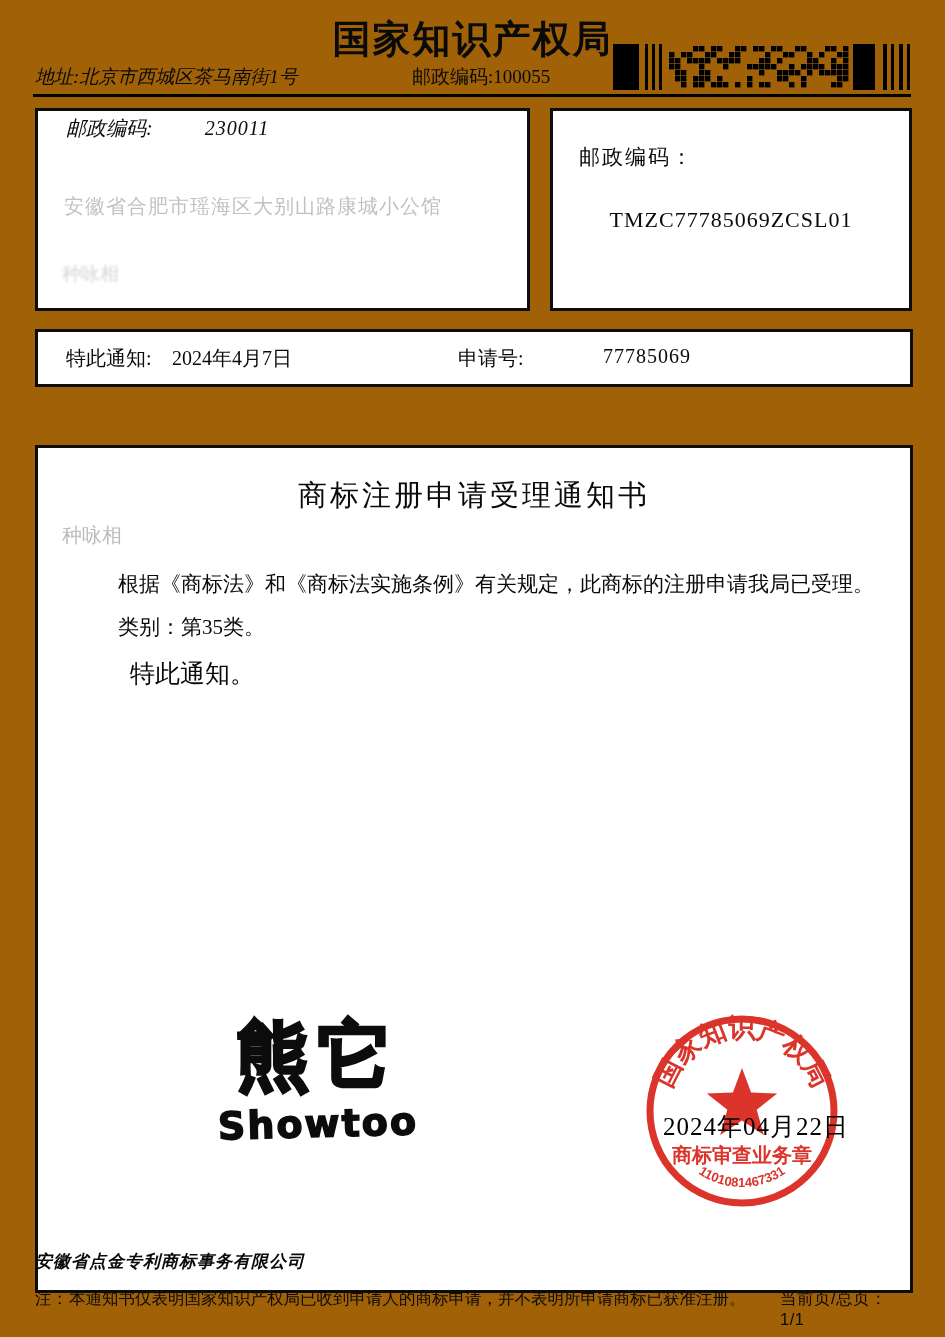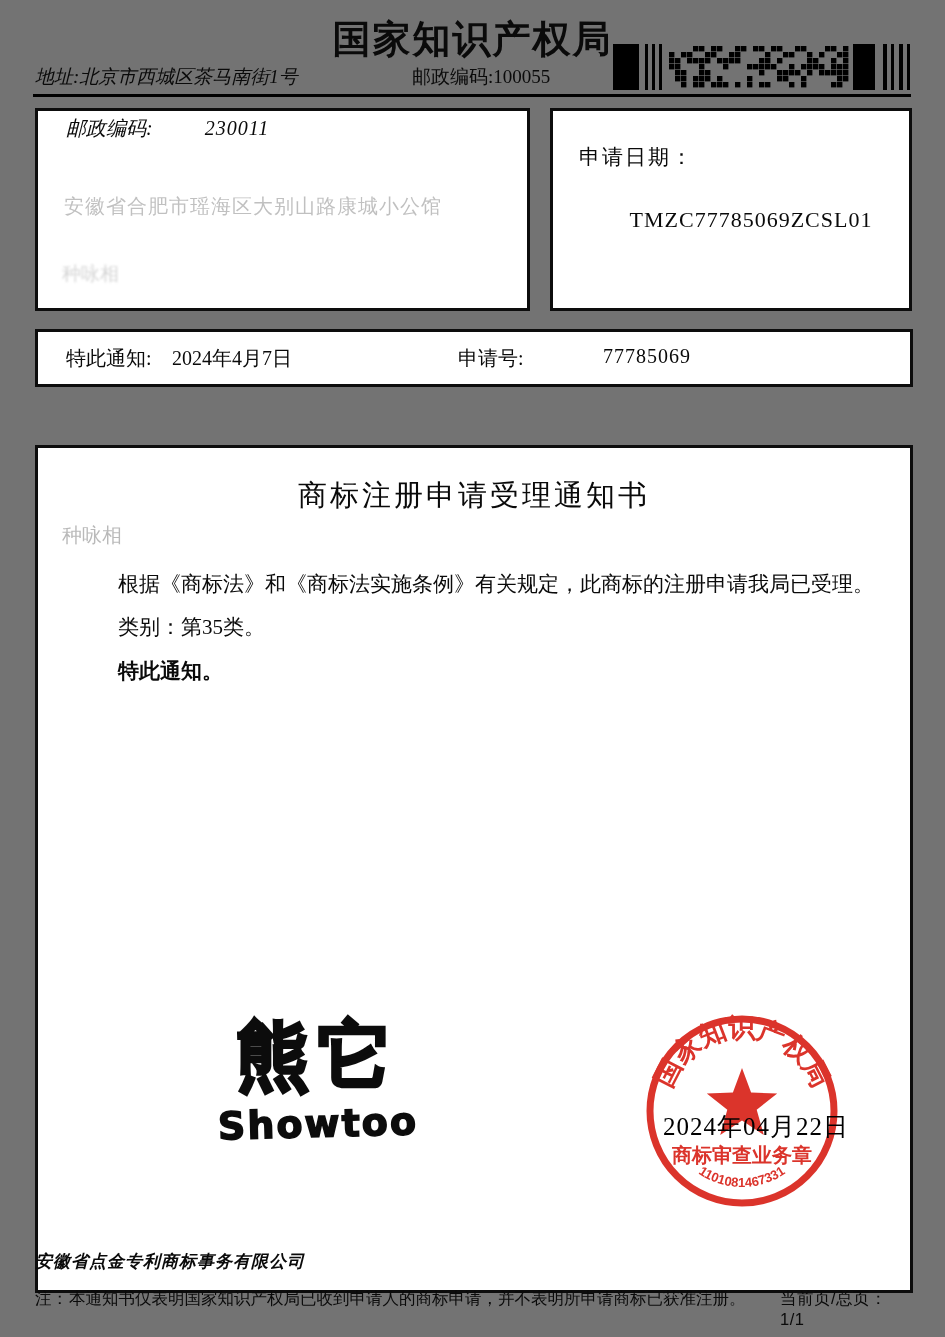--- a/index.html
+++ b/index.html
@@ -1,45 +1,45 @@
 <!DOCTYPE html>
 <html><head>
 <meta charset="utf-8">
 <style>
   html,body{margin:0;padding:0;background:#e8e8e8;}
   .page{
-    position:relative;width:945px;height:1337px;background:#737373;
+    position:relative;width:945px;height:1337px;background:#a16207;
     font-family:"Liberation Serif","DejaVu Serif",serif;color:#0a0a0a;
     margin:0 auto;overflow:hidden;
   }
   .abs{position:absolute;}
   .hdr-title{left:0;top:14px;width:945px;text-align:center;font-size:38px;font-weight:bold;letter-spacing:2px;}
   .addr-line{left:35px;top:64px;font-size:19px;font-style:italic;}
   .postal-line{left:412px;top:64px;font-size:19px;}
   .rule{left:33px;top:94px;width:878px;height:3px;background:#000;}
   .box{border:3px solid #0d0d0d;background:#fff;}
   .recipient-box{left:35px;top:108px;width:489px;height:197px;}
   .dispatch-box{left:550px;top:108px;width:356px;height:197px;}
   .date-bar{left:35px;top:329px;width:872px;height:52px;}
   .main-box{left:35px;top:401px;width:872px;height:842px;margin-top:44px;}
   .postal-row{position:absolute;left:28px;top:4px;font-size:20px;font-style:italic;}
   .postal-row .val{margin-left:52px;letter-spacing:1px;}
   .faint-address{position:absolute;left:26px;top:82px;font-size:20px;color:rgba(90,90,90,.38);filter:blur(.5px);letter-spacing:1px;white-space:nowrap;}
   .faint-name{position:absolute;left:24px;top:150px;font-size:19px;color:rgba(130,130,130,.34);filter:blur(.8px);}
   .dispatch-label{position:absolute;left:26px;top:32px;font-size:21px;letter-spacing:2px;}
-  .dispatch-value{position:absolute;left:0;top:96px;width:100%;text-align:center;font-size:22px;letter-spacing:1px;padding-left:20px;}
+  .dispatch-value{position:absolute;left:0;top:96px;width:100%;text-align:center;font-size:22px;letter-spacing:1px;}
   .date-bar .lbl1{position:absolute;left:28px;top:13px;font-size:20px;}
   .date-bar .val1{position:absolute;left:134px;top:13px;font-size:20px;}
   .date-bar .lbl2{position:absolute;left:420px;top:13px;font-size:20px;}
   .date-bar .val2{position:absolute;left:520px;top:13px;font-size:20px;letter-spacing:1px;margin-left:45px;}
   .notice-title{position:absolute;left:0;top:28px;width:100%;text-align:center;font-size:29px;letter-spacing:3px;}
   .greeting{position:absolute;left:24px;top:74px;font-size:20px;color:rgba(100,100,100,.45);filter:blur(.5px);}
   .body-p1{position:absolute;left:80px;top:122px;width:770px;font-size:21px;line-height:1.35;}
   .body-p2{position:absolute;left:80px;top:165px;font-size:21px;}
-  .body-p3{position:absolute;left:80px;top:209px;font-size:21px;font-weight:bold;}
+  .body-p3{position:absolute;left:92px;top:209px;font-size:25px;}
   .tm-logo{position:absolute;left:150px;top:570px;width:260px;text-align:center;color:#0c0c0c;}
   .tm-hanzi{font-family:"DejaVu Sans","Liberation Sans",sans-serif;font-size:74px;font-weight:900;letter-spacing:8px;-webkit-text-stroke:3px #0c0c0c;line-height:1.0;}
   .tm-latin{font-family:"DejaVu Sans","Liberation Sans",sans-serif;font-size:38px;font-weight:800;letter-spacing:2px;-webkit-text-stroke:1.5px #0c0c0c;margin-top:10px;transform:rotate(-1.5deg);}
   .seal-wrap{position:absolute;left:603px;top:562px;width:202px;height:202px;opacity:.93;}
   .seal-date{position:absolute;left:625px;top:662px;font-size:25px;color:#000;letter-spacing:1px;z-index:5;}
   .agency{left:35px;top:1250px;font-family:"Liberation Sans","DejaVu Sans",sans-serif;font-size:17px;font-weight:600;letter-spacing:1px;font-style:italic;}
   .note-row{left:35px;top:1288px;width:875px;font-family:"Liberation Sans","DejaVu Sans",sans-serif;font-size:16.5px;}
   .note-label{position:absolute;left:0;top:0;}
   .note-text{position:absolute;left:34px;top:0;}
   .page-ind{position:absolute;left:745px;top:0;letter-spacing:.5px;}
@@ -174,21 +174,21 @@
 
   <div class="abs box recipient-box">
     <div class="postal-row">
       <span>邮政编码:</span><span class="val">230011</span>
     </div>
     <div class="faint-address">安徽省合肥市瑶海区大别山路康城小公馆</div>
     <div class="faint-name">种咏相</div>
   </div>
 
   <div class="abs box dispatch-box">
-    <div class="dispatch-label">申请日期：</div>
+    <div class="dispatch-label">邮政编码：</div>
     <div class="dispatch-value">TMZC77785069ZCSL01</div>
   </div>
 
   <div class="abs box date-bar">
     <span class="lbl1">特此通知:</span>
     <span class="val1">2024年4月7日</span>
     <span class="lbl2">申请号:</span>
     <span class="val2">77785069</span>
   </div>
 

